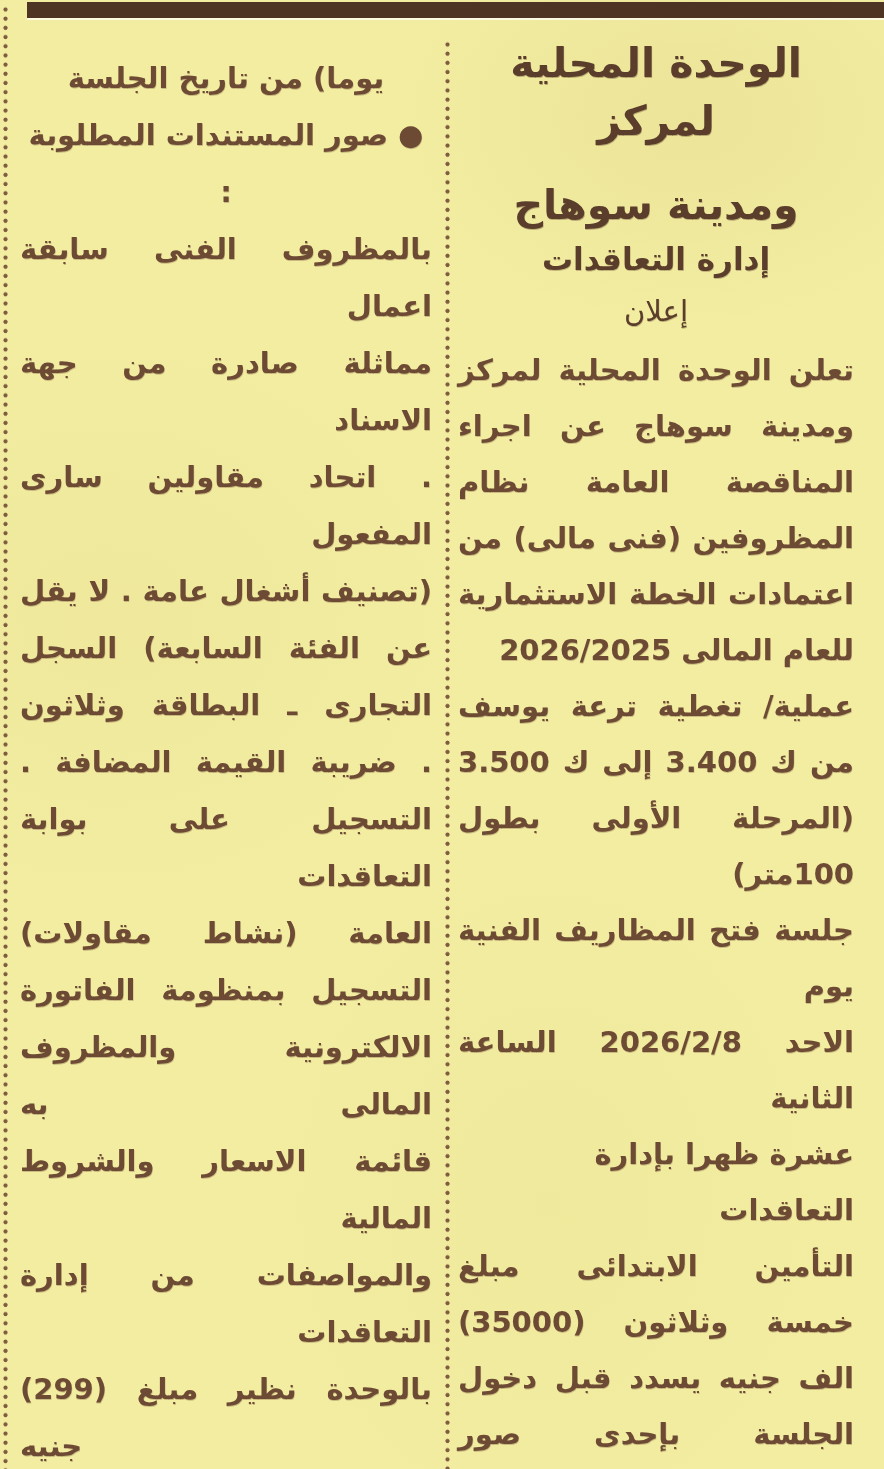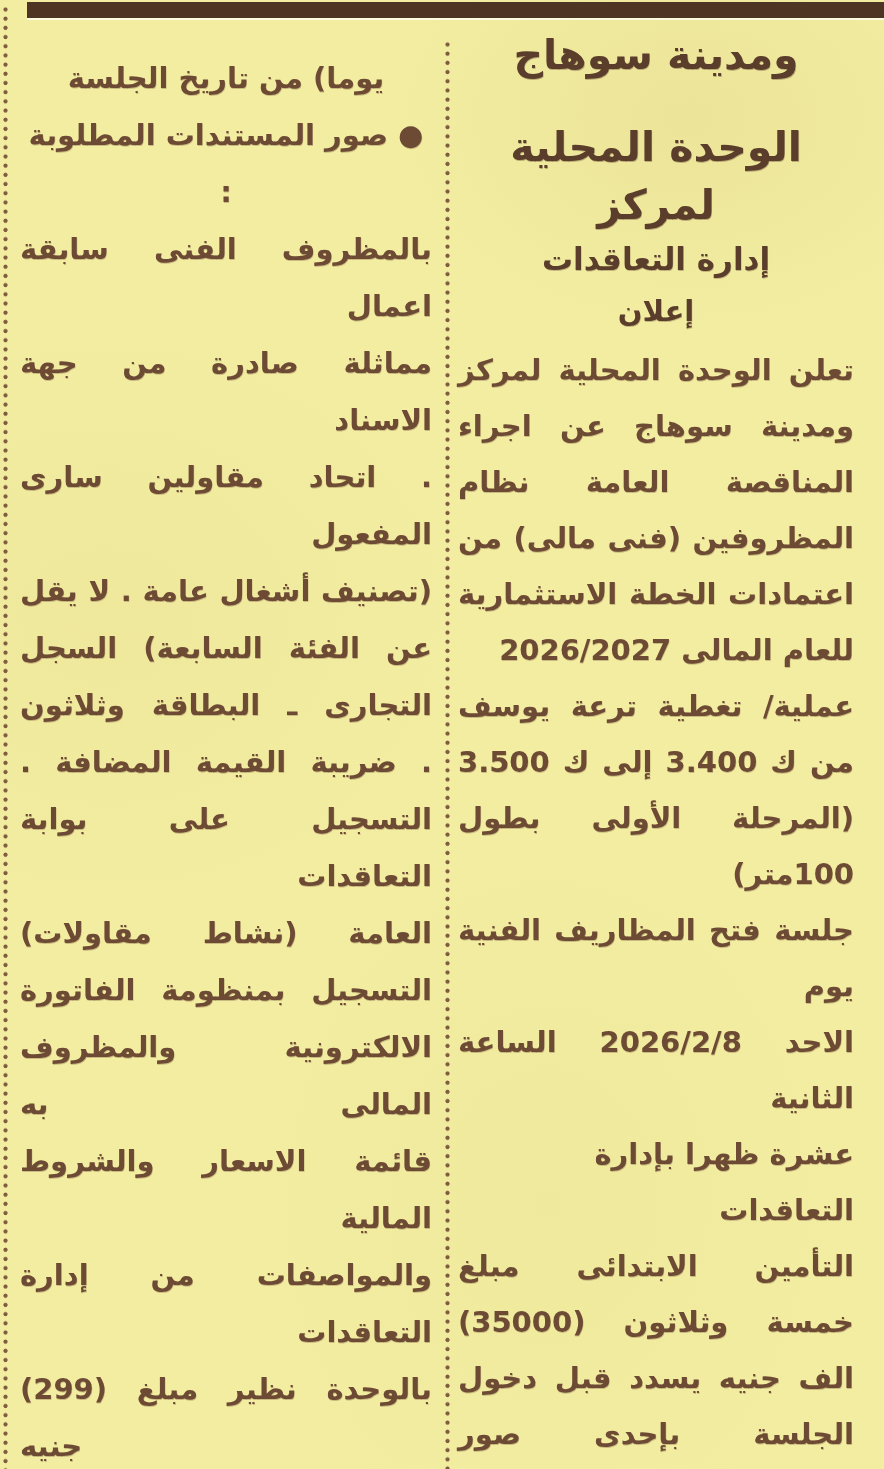--- a/index.html
+++ b/index.html
@@ -36,21 +36,21 @@
     color:var(--title-ink,#5a3d2b);
     text-shadow:.6px .6px 0 rgba(90,61,43,.35);
   }
   .t1{margin-top:34px;}
   .t2{margin-top:26px;}
   .dept{
     margin-top:6px;font-size:31px;font-weight:bold;line-height:38px;text-align:center;
     color:var(--title-ink,#5a3d2b);text-shadow:.5px .5px 0 rgba(90,61,43,.3);
   }
   .heading{
-    margin-top:10px;font-size:29px;font-weight:bold;line-height:46px;text-align:center;
+    margin-top:10px;font-size:29px;font-weight:normal;line-height:46px;text-align:center;
     color:var(--title-ink,#5a3d2b);text-shadow:.5px .5px 0 rgba(90,61,43,.3);
   }
   .body-lines{margin-top:8px;}
   .line{
     font-size:29px;font-weight:bold;white-space:normal;
     text-shadow:.5px .5px 0 rgba(109,74,52,.30);
   }
   .announce .line{line-height:56px;}
   .cont .line{line-height:57px;}
   .line.justify{text-align:justify;text-align-last:justify;}
@@ -59,31 +59,31 @@
 </style>
 </head>
 <body style="--paper: #f2eda1; --ink: #6d4a34; --title-ink: #5a3d2b; --bar: #4d3423; --dot: #7f5c3f;">
 
 <div class="sheet">
   <div class="top-rule"></div>
   <div class="dots left-edge"></div>
   <div class="dots divider"></div>
 
   <section class="col announce">
+    <div class="title t1">الوحدة المحلية لمركز</div>
     <div class="title t2">ومدينة سوهاج</div>
-    <div class="title t1">الوحدة المحلية لمركز</div>
     <div class="dept">إدارة التعاقدات</div>
     <div class="heading">إعلان</div>
     <div class="body-lines" id="right-body">
         <div class="line justify" dir="rtl">تعلن الوحدة المحلية لمركز</div>
         <div class="line justify" dir="rtl">ومدينة سوهاج عن اجراء</div>
         <div class="line justify" dir="rtl">المناقصة العامة نظام</div>
         <div class="line justify" dir="rtl">المظروفين (فنى مالى) من</div>
         <div class="line justify" dir="rtl">اعتمادات الخطة الاستثمارية</div>
-        <div class="line start" dir="rtl">للعام المالى 2026/2027</div>
+        <div class="line start" dir="rtl">للعام المالى 2026/2025</div>
         <div class="line justify" dir="rtl">عملية/ تغطية ترعة يوسف</div>
         <div class="line justify" dir="rtl">من ك 3.400 إلى ك 3.500</div>
         <div class="line justify" dir="rtl">(المرحلة الأولى بطول 100متر)</div>
         <div class="line justify" dir="rtl">جلسة فتح المظاريف الفنية يوم</div>
         <div class="line justify" dir="rtl">الاحد 2026/2/8 الساعة الثانية</div>
         <div class="line start" dir="rtl">عشرة ظهرا بإدارة التعاقدات</div>
         <div class="line justify" dir="rtl">التأمين الابتدائى مبلغ</div>
         <div class="line justify" dir="ltr">(35000) خمسة وثلاثون</div>
         <div class="line justify" dir="rtl">الف جنيه يسدد قبل دخول</div>
         <div class="line justify" dir="rtl">الجلسة بإحدى صور</div>

